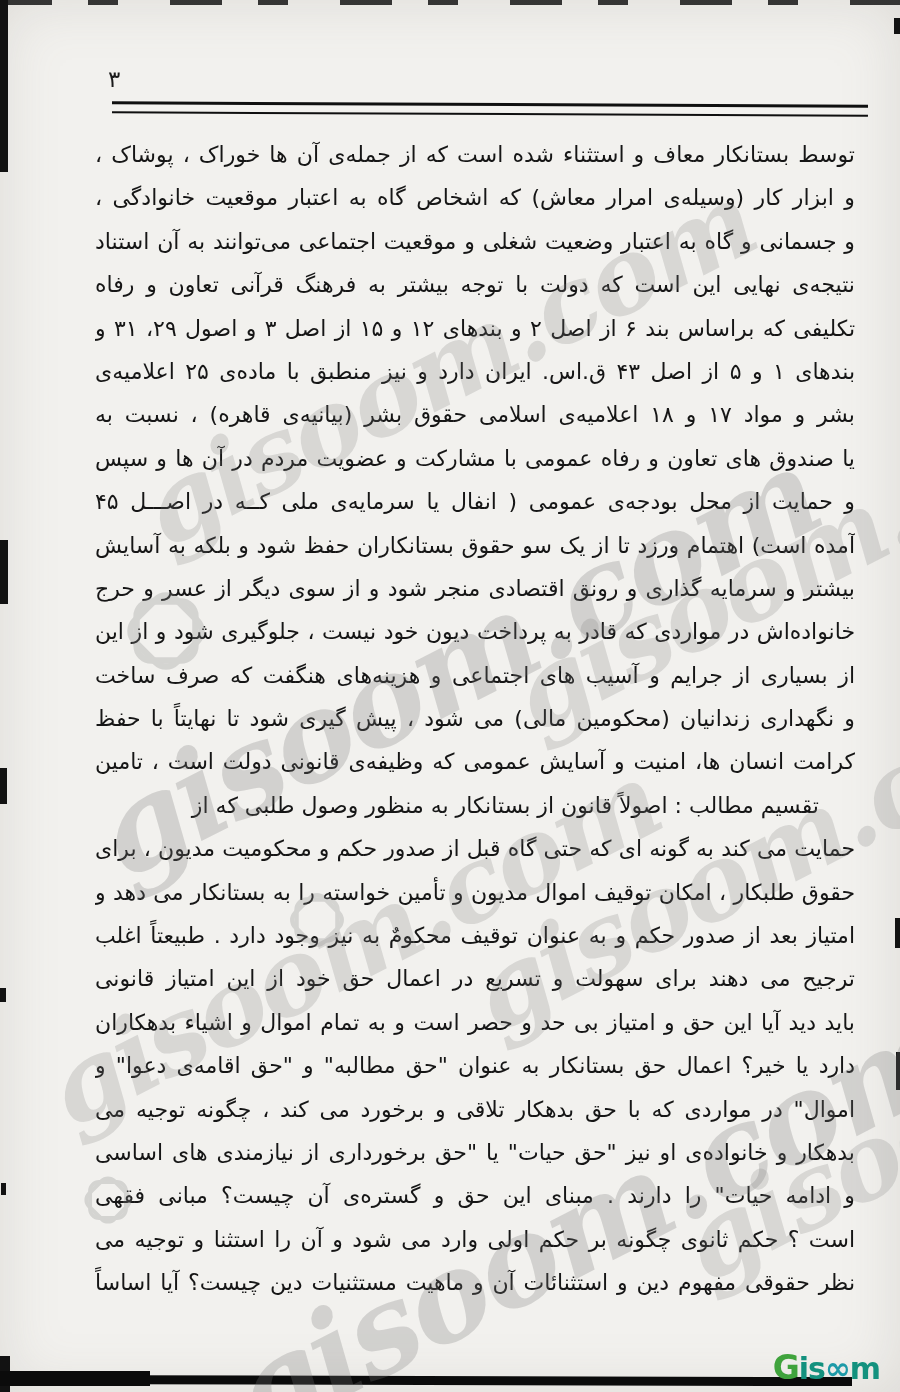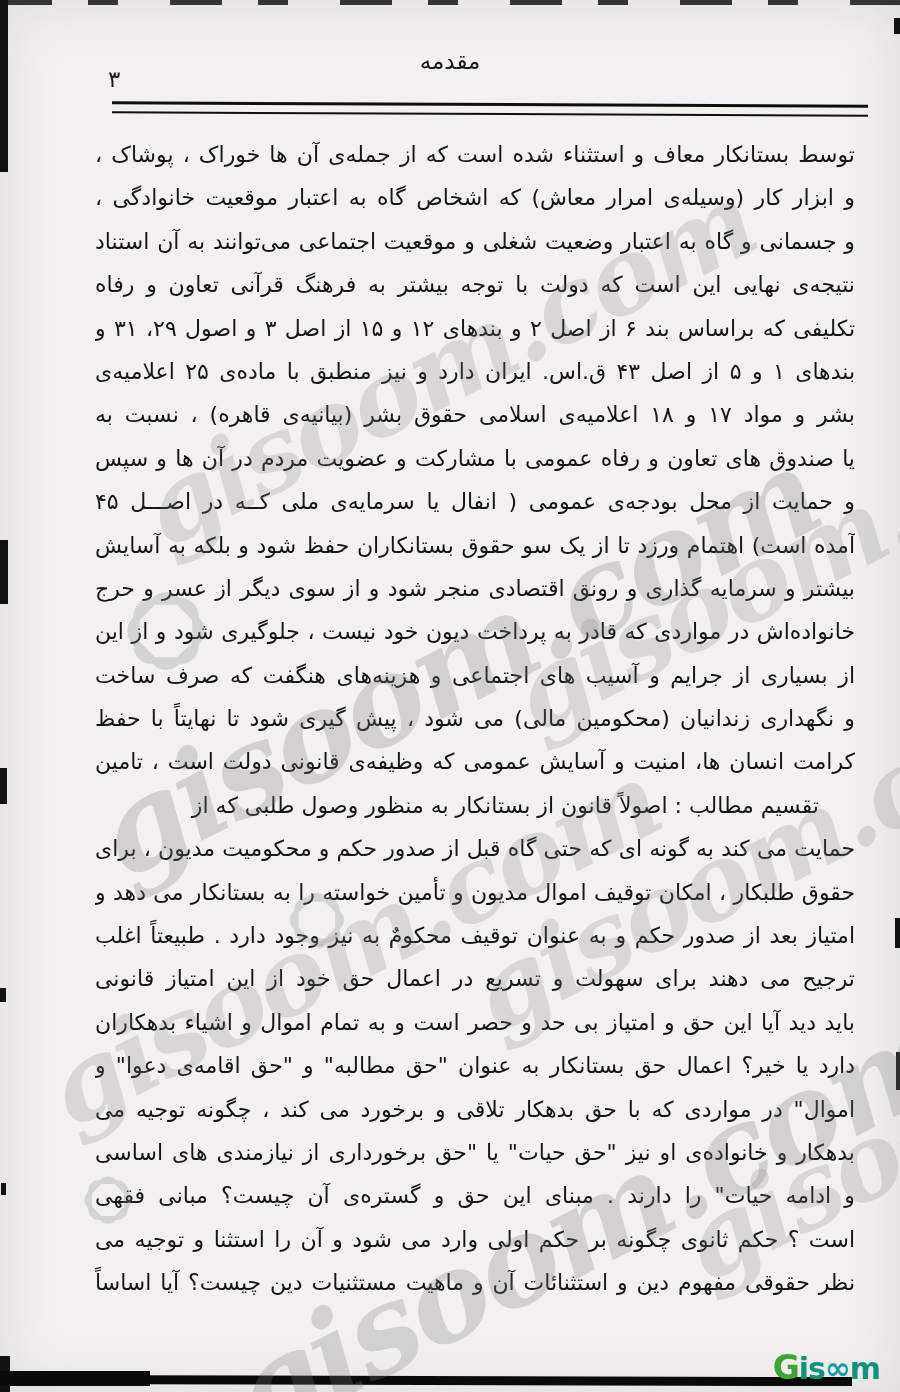--- a/index.html
+++ b/index.html
@@ -84,21 +84,20 @@
   <div class="mark" style="left:0;top:988px;width:6px;height:14px;"></div>
   <div class="mark" style="left:1px;top:1183px;width:5px;height:12px;"></div>
   <div class="mark" style="left:0;top:1356px;width:10px;height:36px;"></div>
   <div class="mark" style="right:0;top:18px;width:6px;height:16px;"></div>
   <div class="mark" style="right:0;top:918px;width:5px;height:30px;"></div>
   <div class="mark" style="right:0;top:1052px;width:4px;height:38px;"></div>
   <div class="bottom-bar"></div>
   <div class="bottom-bar-left"></div>
 
   <span class="pagenum">۳</span>
-  <div class="title">مقدمه</div>
   <div class="rule"></div>
 
   <div class="text" dir="rtl">
     <div class="line">توسط بستانکار معاف و استثناء شده است که از جمله‌ی آن ها خوراک ، پوشاک ، مسکن</div>
     <div class="line">و ابزار کار (وسیله‌ی امرار معاش) که اشخاص گاه به اعتبار موقعیت خانوادگی ، شخصی</div>
     <div class="line">و جسمانی و گاه به اعتبار وضعیت شغلی و موقعیت اجتماعی می‌توانند به آن استناد نمایند .</div>
     <div class="line">نتیجه‌ی نهایی این است که دولت با توجه بیشتر به فرهنگ قرآنی تعاون و رفاه اجتماعی و</div>
     <div class="line">تکلیفی که براساس بند ۶ از اصل ۲ و بندهای ۱۲ و ۱۵ از اصل ۳ و اصول ۲۹، ۳۱ و ۴۰ و</div>
     <div class="line">بندهای ۱ و ۵ از اصل ۴۳ ق.اس. ایران دارد و نیز منطبق با ماده‌ی ۲۵ اعلامیه‌ی جهانی حقوق</div>
     <div class="line">بشر و مواد ۱۷ و ۱۸ اعلامیه‌ی اسلامی حقوق بشر (بیانیه‌ی قاهره) ، نسبت به تأسیس نهادها</div>

